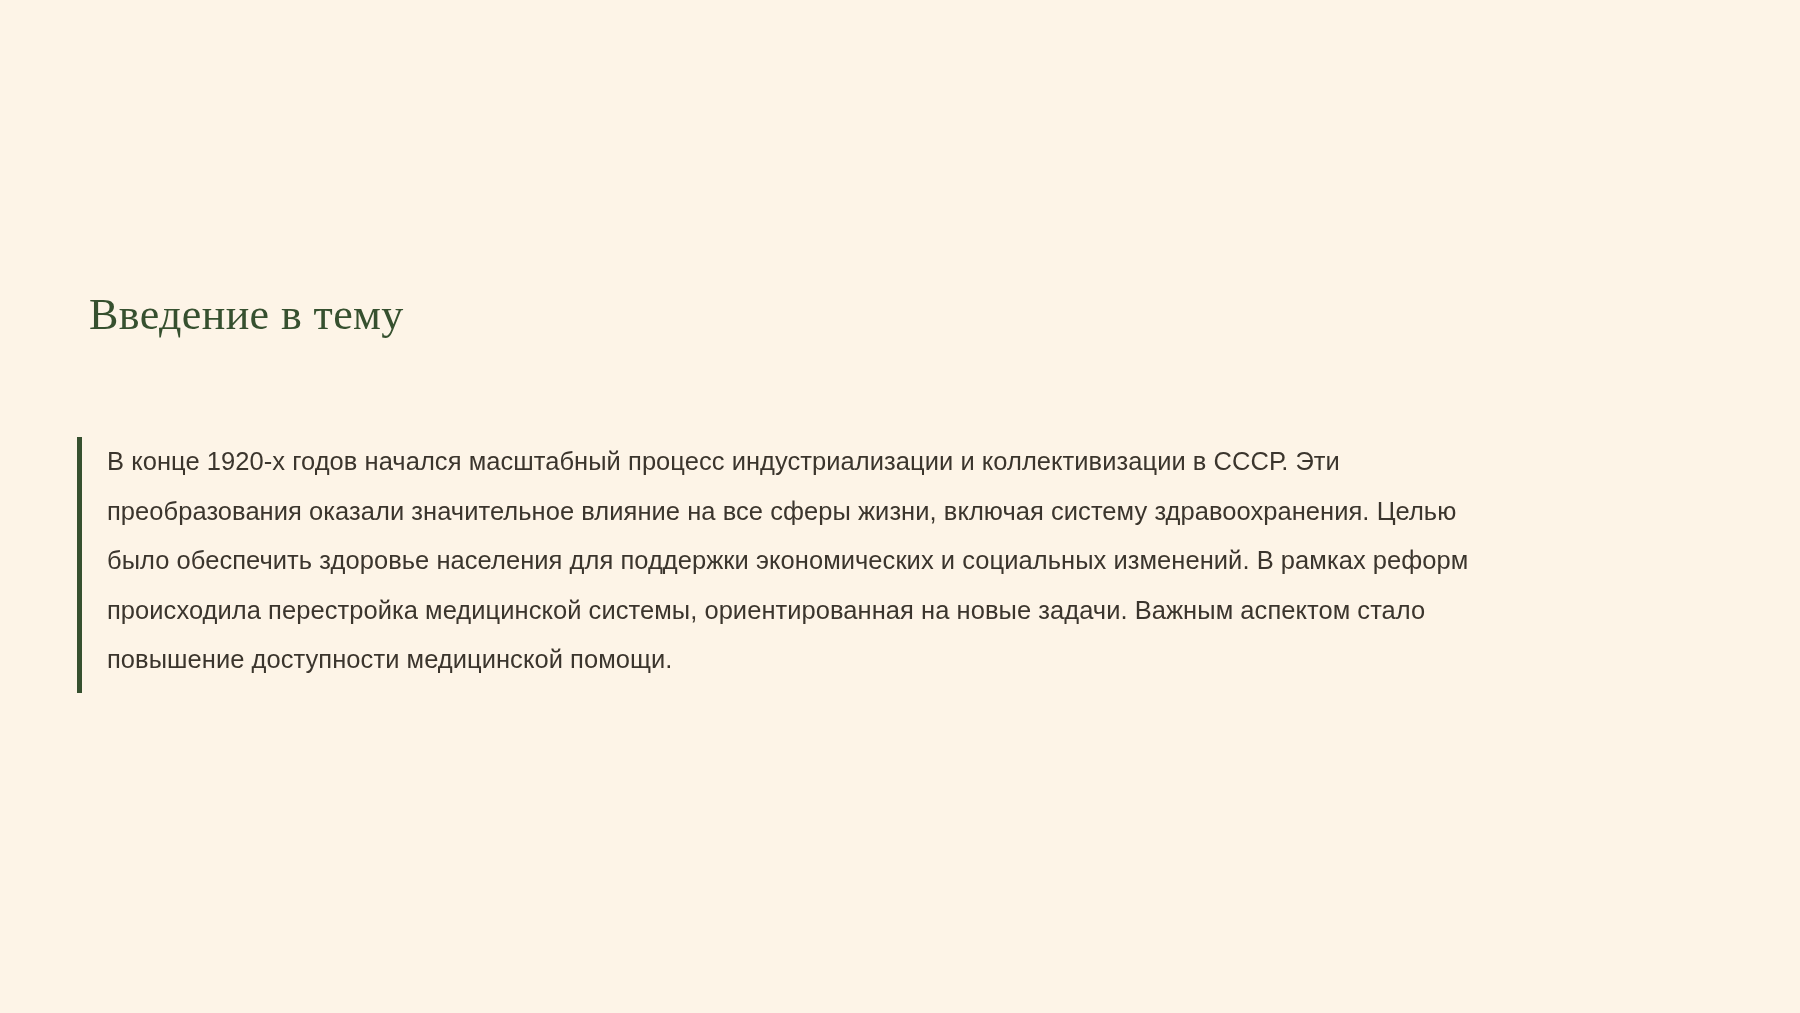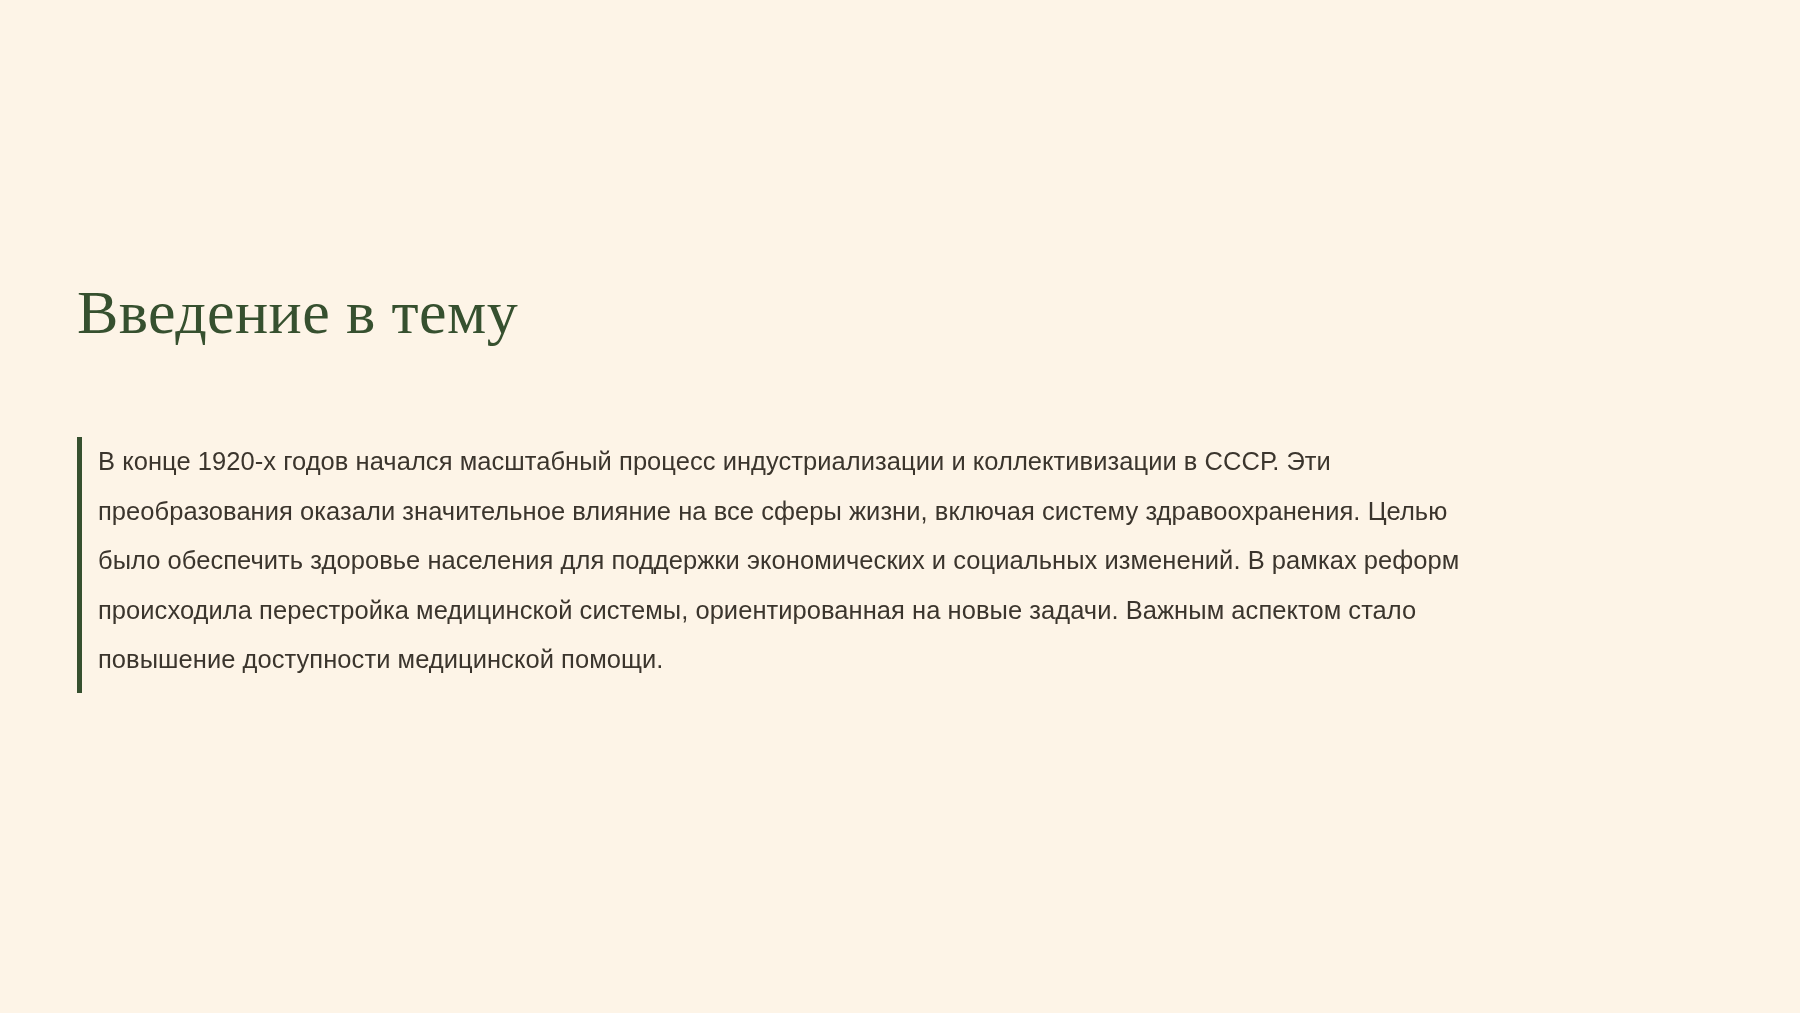--- a/index.html
+++ b/index.html
@@ -22,24 +22,24 @@
     height: 1013px;
     background: #fdf4e7;
     box-sizing: border-box;
   }
 
   
   .slide-heading {
     position: absolute;
     left: 77px;
     top: 278px;
-    margin: 0;
+    margin: 12px;
     font-family: "Liberation Serif", "DejaVu Serif", serif;
     font-weight: 400;
-    font-size: 62px;
+    font-size: 44px;
     line-height: 1.12;
     letter-spacing: 0.4px;
     color: #36502f;
     white-space: nowrap;
   }
 
   
   .body-block {
     position: absolute;
     left: 77px;
@@ -53,21 +53,21 @@
     flex: 0 0 auto;
     width: 5px;
     min-height: 256px;
     background: #36502f;
     border-radius: 0;
   }
 
   .body-text {
     flex: 1 1 auto;
     margin: 0;
-    padding: 0 0 0 16px;
+    padding: 0 0 0 25px;
     font-family: "Liberation Sans Narrow", "Liberation Sans", sans-serif;
     font-size: 25.5px;
     font-weight: 400;
     line-height: 49.5px;
     color: #3b352d;
     letter-spacing: 0.05px;
     max-width: 1400px;
     text-align: left;
   }
 </style>

